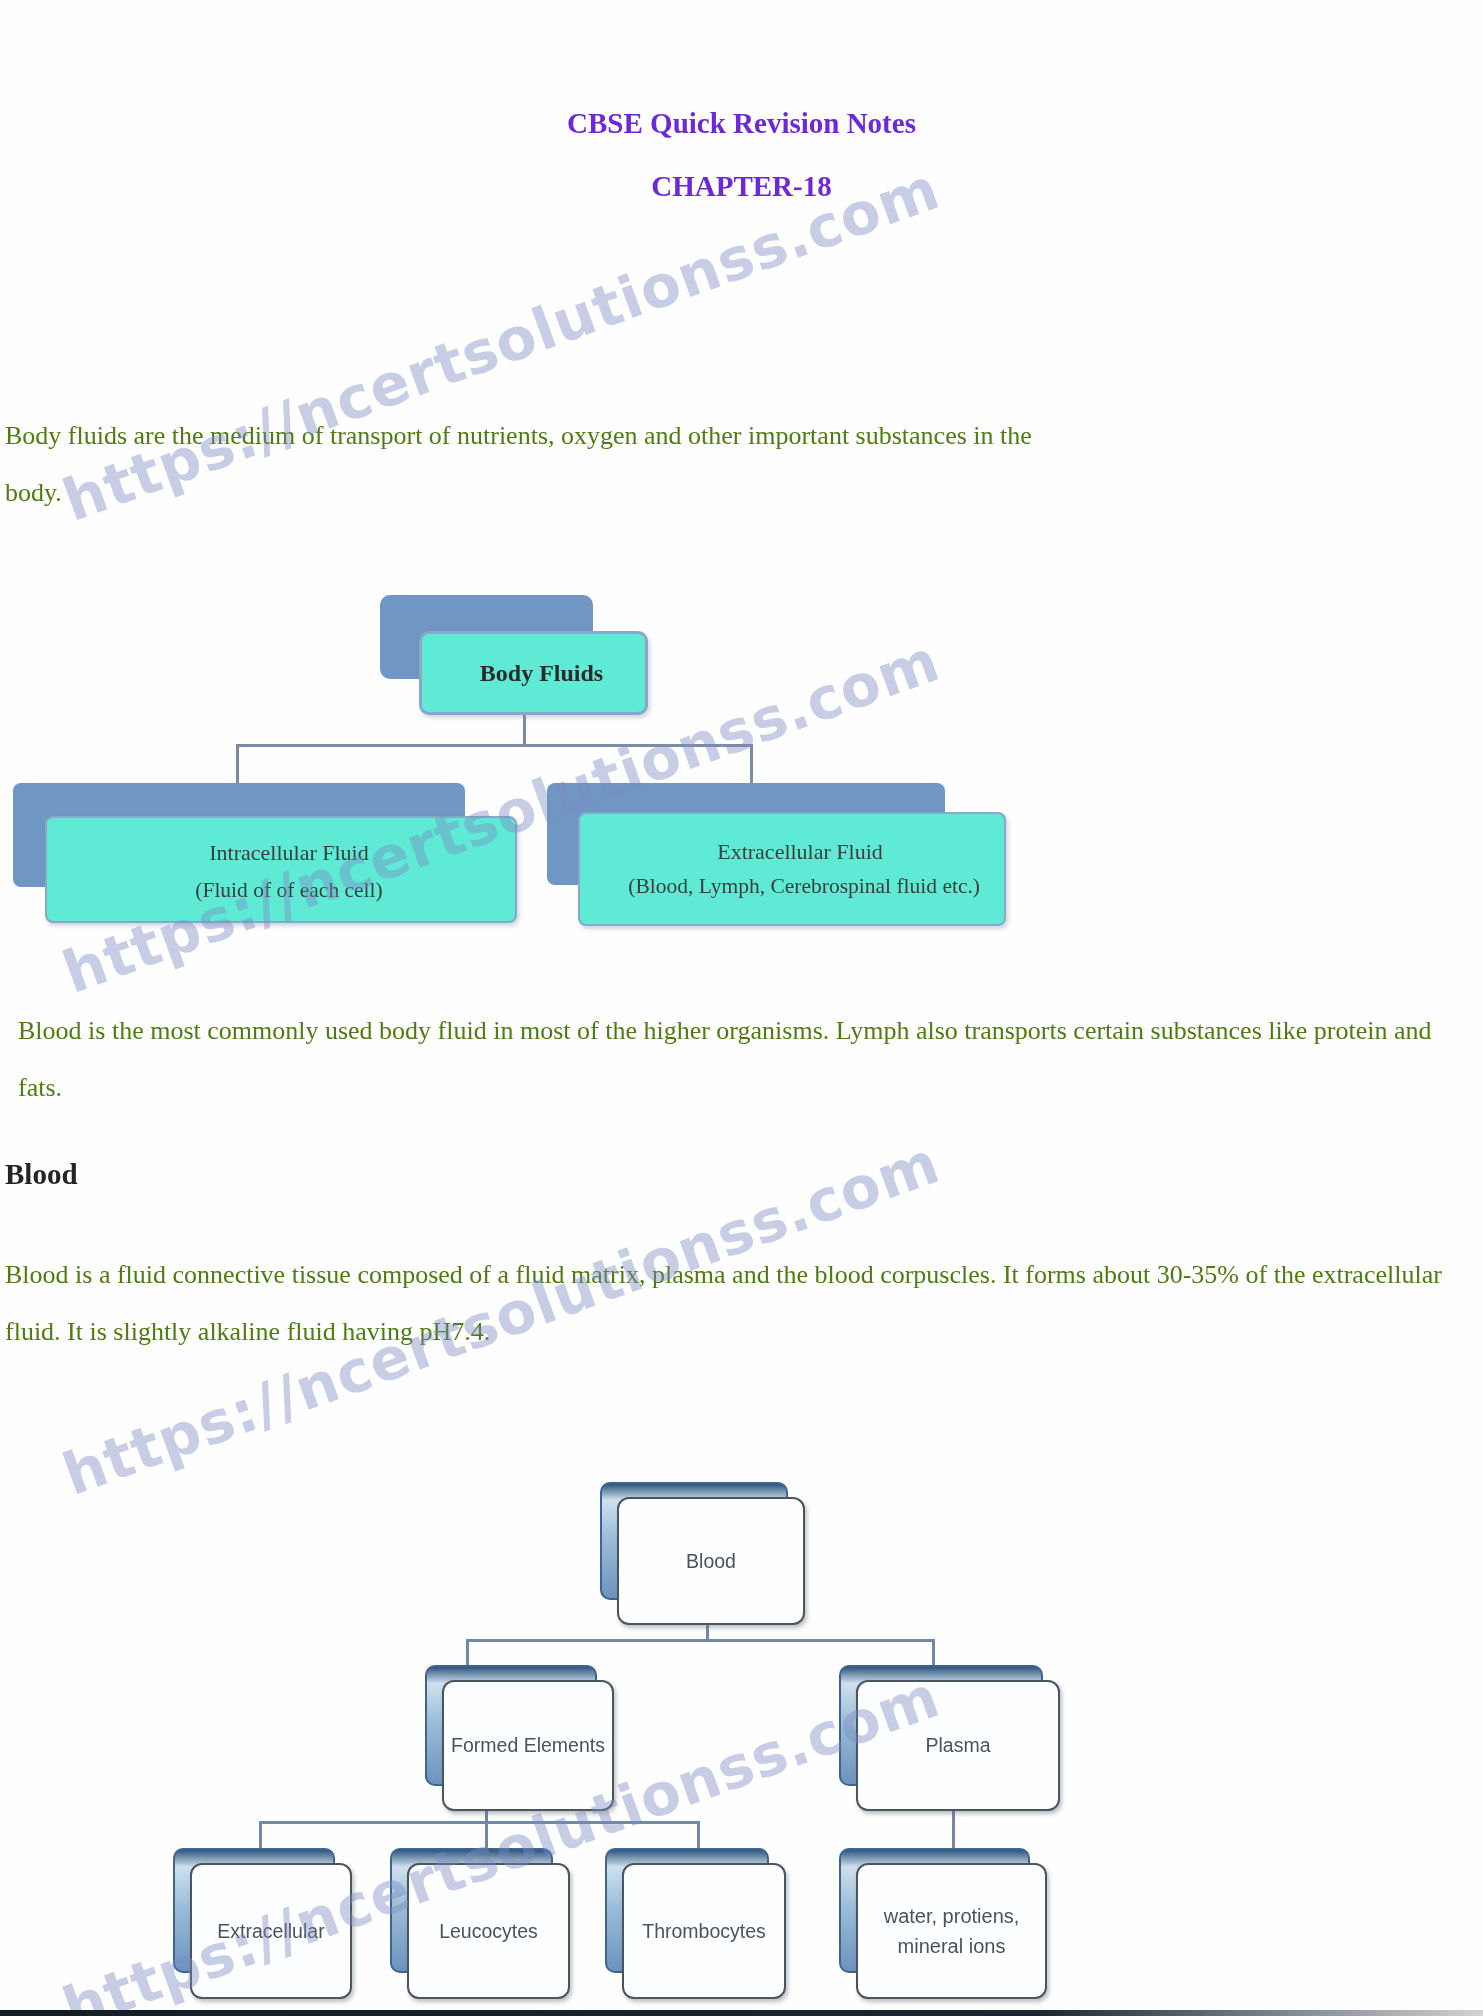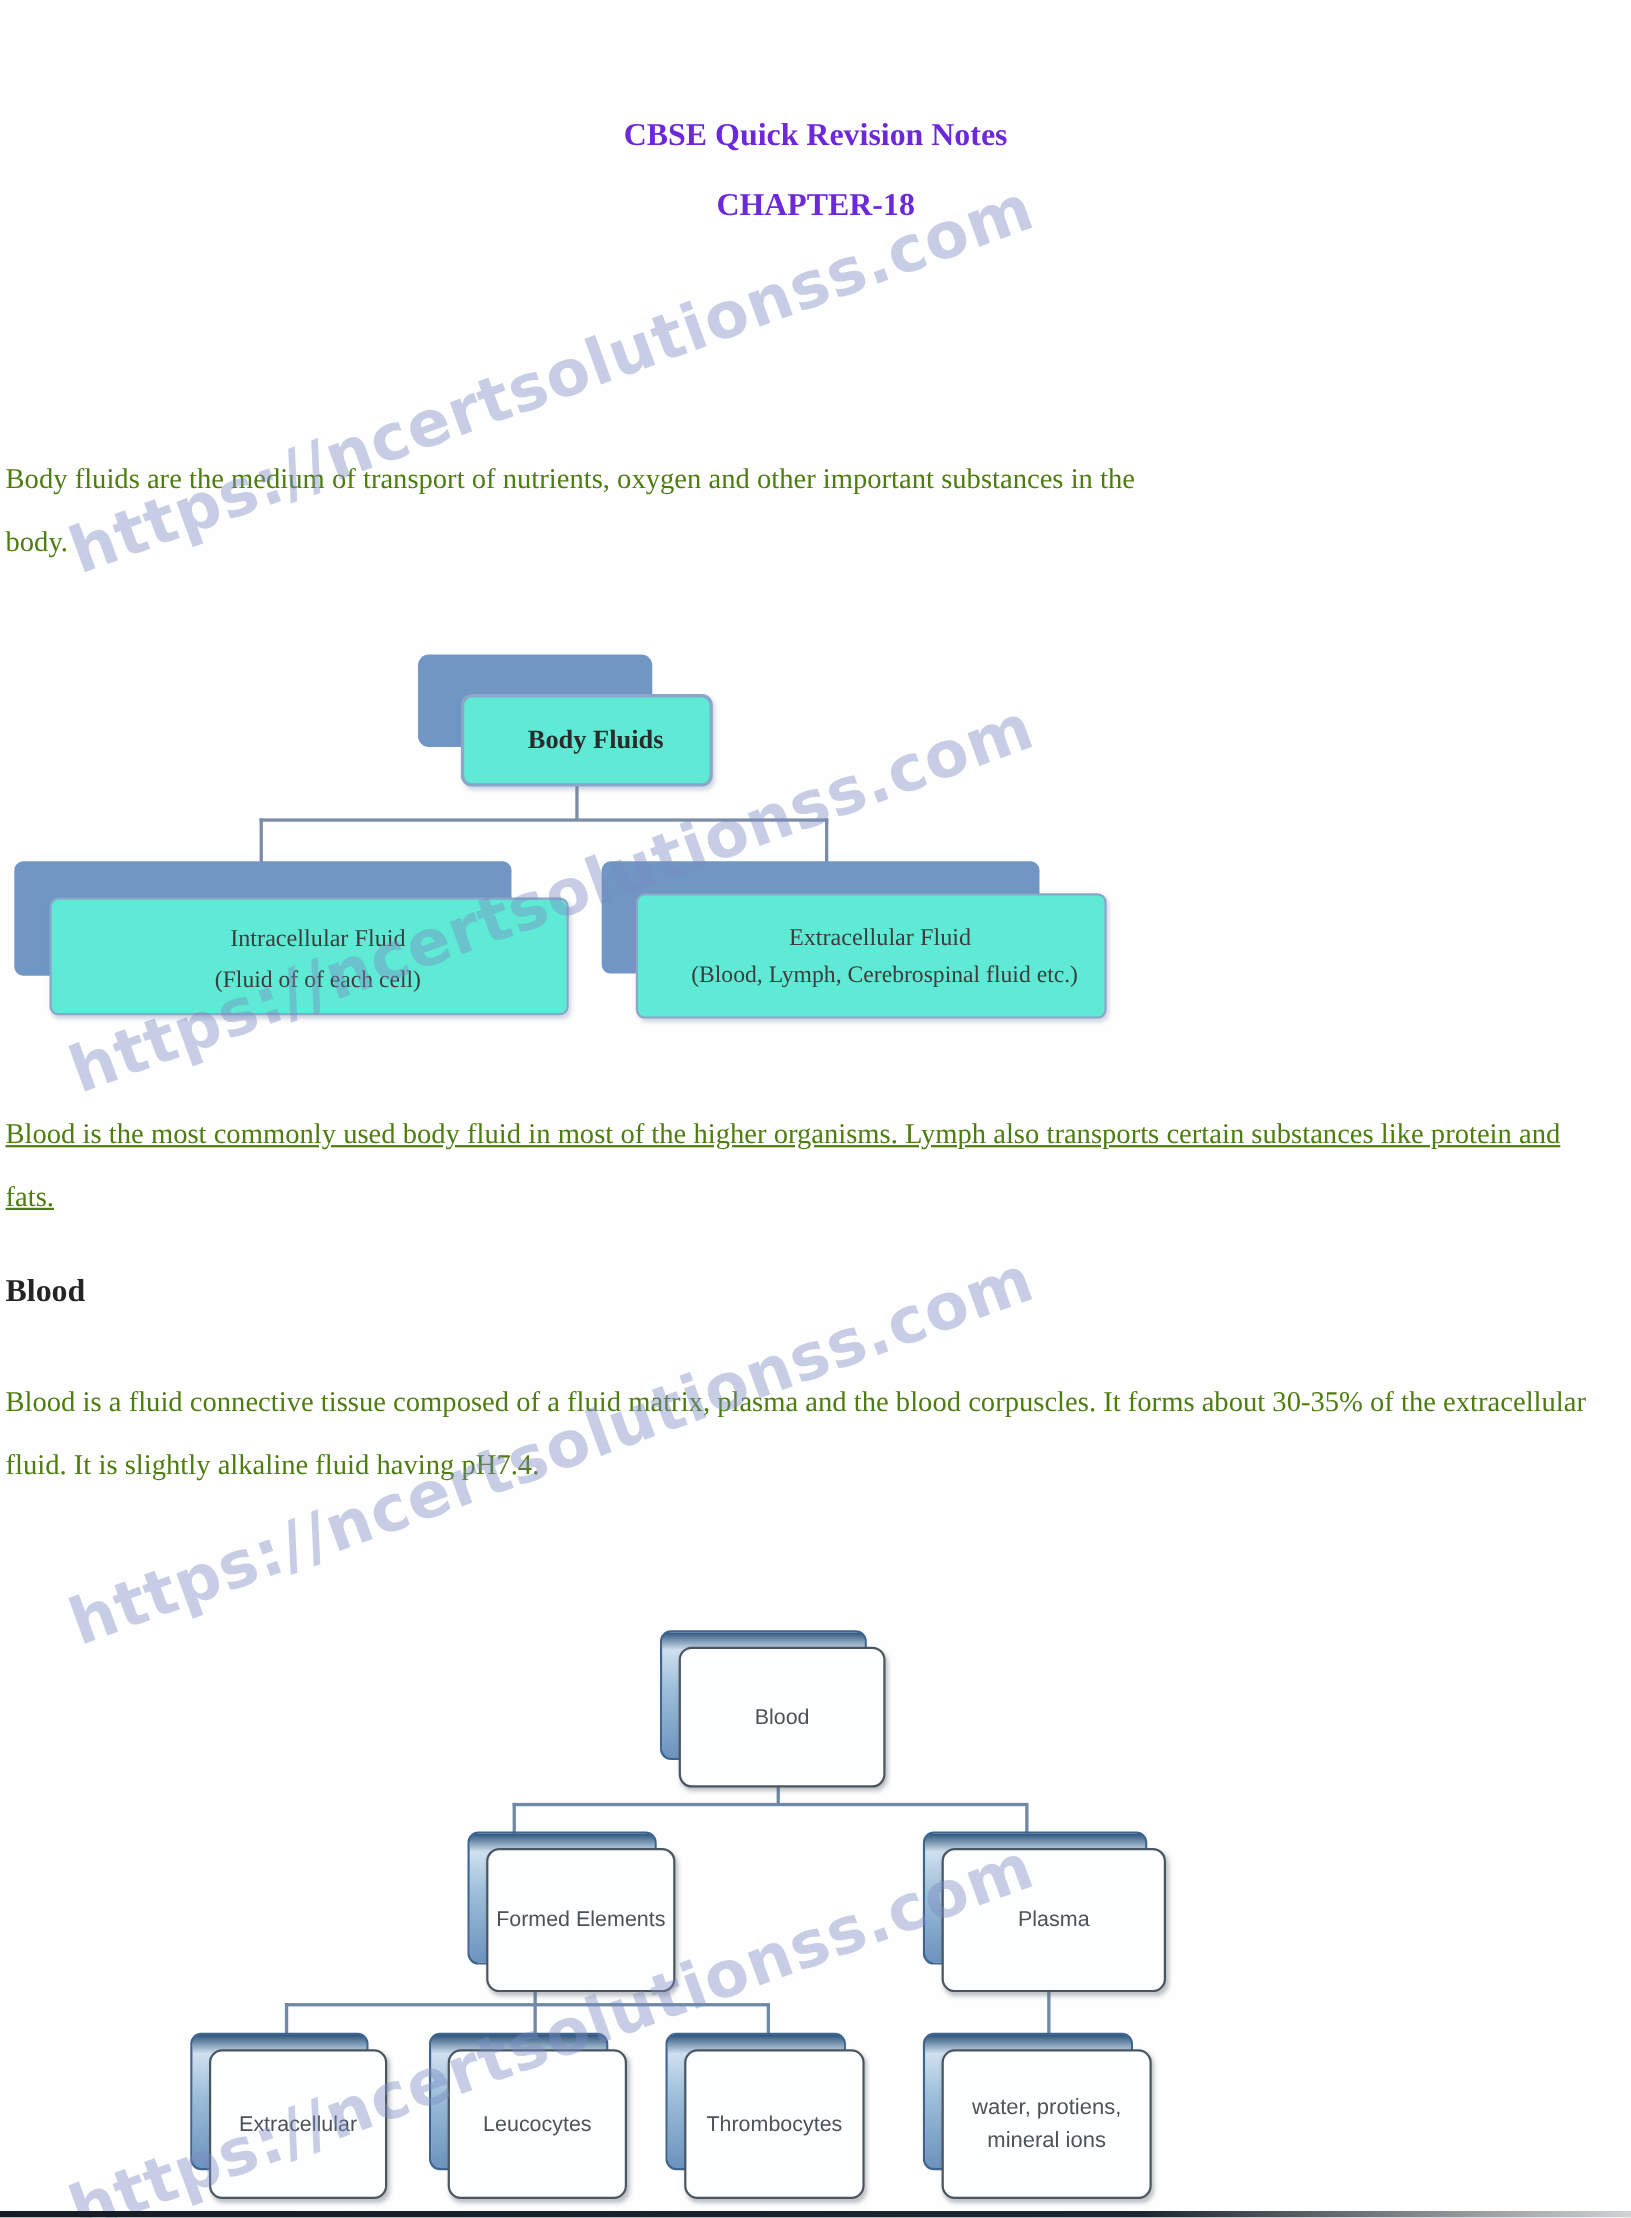--- a/index.html
+++ b/index.html
@@ -27,21 +27,21 @@
     white-space:nowrap;
     pointer-events:none;
     z-index:5;
   }
 
   
   .title-block{top:92px;left:0;width:1483px;text-align:center;z-index:2;}
   .title-line{font-weight:bold;font-size:29px;line-height:63px;color:#6d28d9;}
   .para{font-size:26px;line-height:57px;color:#4d7c0f;z-index:2;}
   #para1{top:407px;left:5px;width:1045px;}
-  #para2{top:1002px;left:5px;width:1435px;text-decoration:underline;}
+  #para2{top:1002px;left:18px;width:1435px;}
   #para3{top:1246px;left:5px;width:1460px;}
   .h-blood{top:1158px;left:5px;font-size:29px;font-weight:bold;color:#242424;z-index:2;}
 
   
   .d1-shadow{
     background:#7096c4;
     border-radius:10px;
     z-index:1;
   }
   .d1-box{

